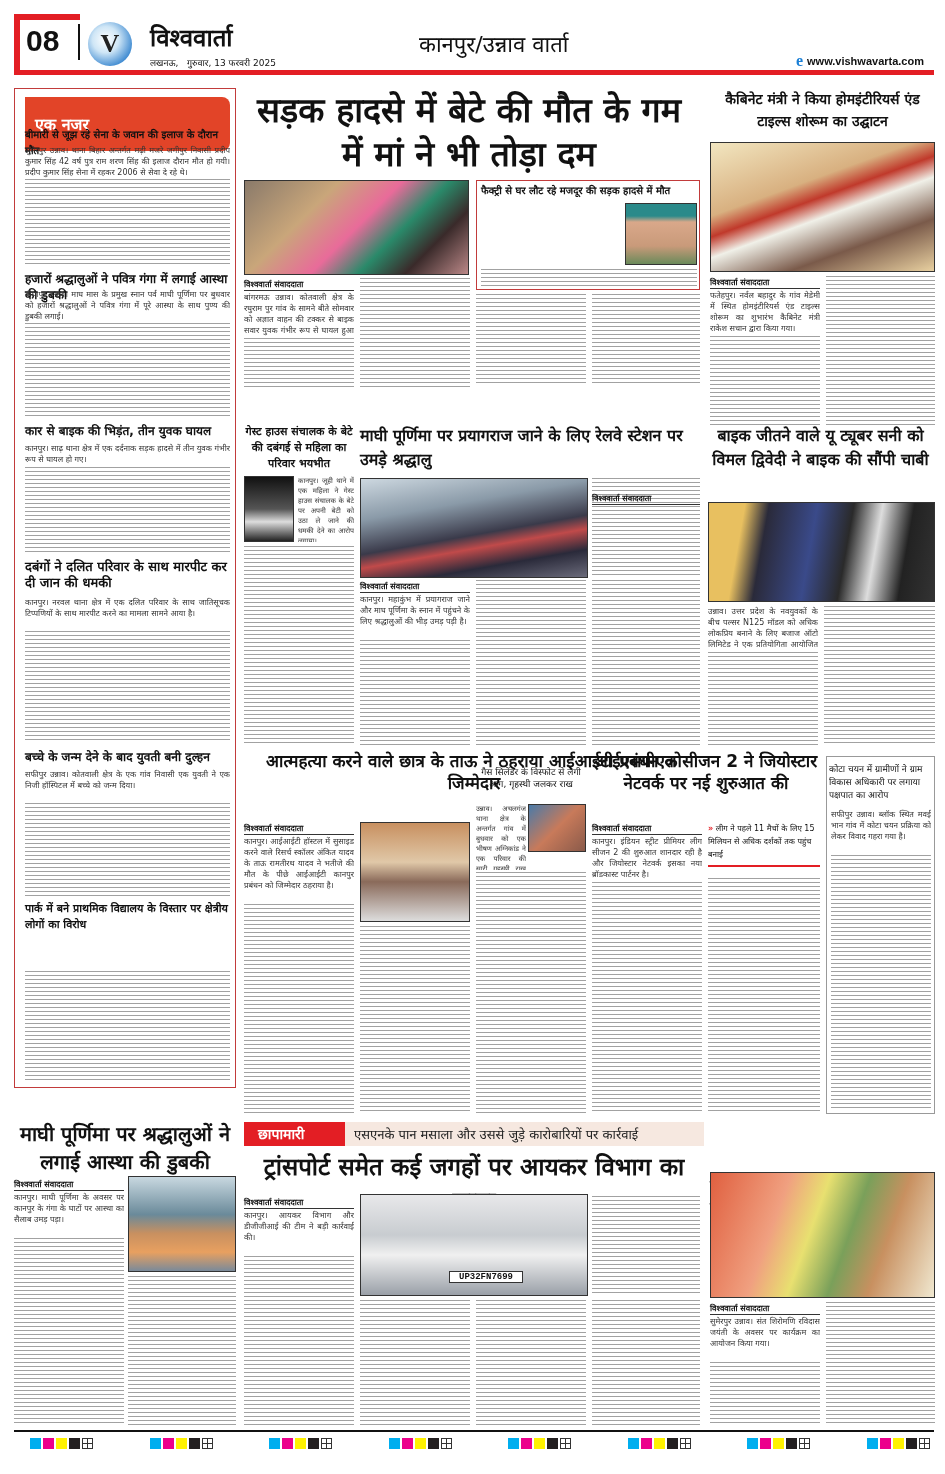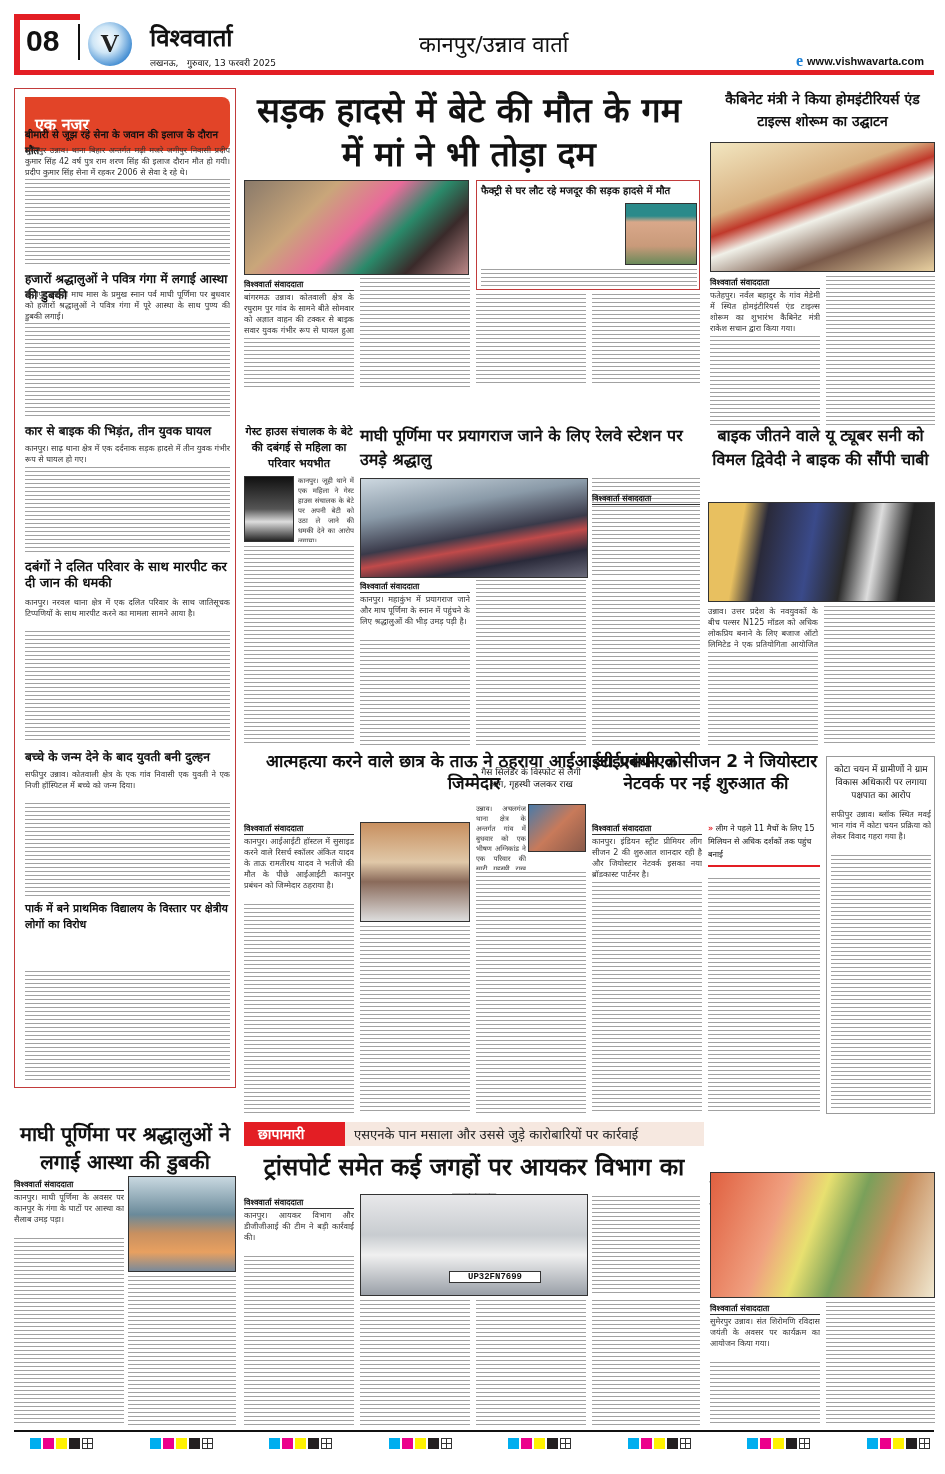--- a/index.html
+++ b/index.html
@@ -127,42 +127,42 @@
 <div class="filler" style="left:476px;top:872px;width:110px;height:242px"></div>
 
 <div class="abs" style="left:592px;top:750px;width:228px;font:bold 17px/22px 'DejaVu Sans',sans-serif;text-align:center">आईएसपीएल सीजन 2 ने जियोस्टार नेटवर्क पर नई शुरुआत की</div>
 <div class="abs byline" style="left:592px;top:822px;width:110px">विश्ववार्ता संवाददाता</div>
 <div class="abs txt" style="left:592px;top:836px;width:110px;height:44px;overflow:hidden">कानपुर। इंडियन स्ट्रीट प्रीमियर लीग सीजन 2 की शुरुआत शानदार रही है और जियोस्टार नेटवर्क इसका नया ब्रॉडकास्ट पार्टनर है।</div>
 <div class="filler" style="left:592px;top:882px;width:110px;height:232px"></div>
 <div class="abs" style="left:708px;top:822px;width:112px;font:8px/13px 'DejaVu Sans',sans-serif;border-bottom:2px solid #e31e24;padding-bottom:4px"><span style="color:#e31e24;font-weight:bold">»</span> <span>लीग ने पहले 11 मैचों के लिए 15 मिलियन से अधिक दर्शकों तक पहुंच बनाई</span></div>
 <div class="filler" style="left:708px;top:878px;width:112px;height:236px"></div>
 
 <div class="abs box" style="left:826px;top:756px;width:109px;height:358px;border-color:#999">
-  <div style="position:absolute;left:2px;top:6px;width:104px;text-align:center;font:9px/13px 'DejaVu Sans',sans-serif">कोटा चयन में ग्रामीणों ने ग्राम विकास अधिकारी पर लगाया पक्षपात का आरोप</div>
+  <div style="position:absolute;left:2px;top:6px;width:104px;text-align:left;font:9px/13px 'DejaVu Sans',sans-serif">कोटा चयन में ग्रामीणों ने ग्राम विकास अधिकारी पर लगाया पक्षपात का आरोप</div>
   <div class="txt" style="position:absolute;left:4px;top:52px;width:100px;height:44px;overflow:hidden">सफीपुर उन्नाव। ब्लॉक स्थित मवई भान गांव में कोटा चयन प्रक्रिया को लेकर विवाद गहरा गया है।</div>
   <div class="filler" style="left:4px;top:98px;width:100px;height:254px"></div>
 </div>
 
 <div class="abs" style="left:14px;top:1120px;width:222px;text-align:center;font:bold 20px/28px 'DejaVu Sans',sans-serif">माघी पूर्णिमा पर श्रद्धालुओं ने लगाई आस्था की डुबकी</div>
 <div class="abs byline" style="left:14px;top:1178px;width:110px">विश्ववार्ता संवाददाता</div>
 <div class="abs txt" style="left:14px;top:1192px;width:110px;height:44px;overflow:hidden">कानपुर। माघी पूर्णिमा के अवसर पर कानपुर के गंगा के घाटों पर आस्था का सैलाब उमड़ पड़ा।</div>
 <div class="photo" style="left:128px;top:1176px;width:108px;height:96px;background:linear-gradient(#c8d8e0,#6a8a9a 40%,#c89060 60%,#e8a060 80%,#7a8a9a)"></div>
 <div class="filler" style="left:14px;top:1238px;width:110px;height:188px"></div>
 <div class="filler" style="left:128px;top:1276px;width:108px;height:150px"></div>
 
 <div class="abs" style="left:244px;top:1122px;width:460px;height:24px;background:linear-gradient(90deg,#e31e24 0,#e31e24 22%,#f6e8e0 22%)">
   <span style="position:absolute;left:14px;top:2px;color:#fff;font:bold 14px 'DejaVu Sans',sans-serif">छापामारी</span>
   <span style="position:absolute;left:110px;top:3px;color:#222;font:13px 'DejaVu Sans',sans-serif">एसएनके पान मसाला और उससे जुड़े कारोबारियों पर कार्रवाई</span>
 </div>
 <div class="abs" style="left:244px;top:1150px;width:460px;text-align:center;font:bold 24px/34px 'DejaVu Sans',sans-serif">ट्रांसपोर्ट समेत कई जगहों पर आयकर विभाग का छापा</div>
 <div class="abs byline" style="left:244px;top:1196px;width:110px">विश्ववार्ता संवाददाता</div>
 <div class="abs txt" style="left:244px;top:1210px;width:110px;height:44px;overflow:hidden">कानपुर। आयकर विभाग और डीजीजीआई की टीम ने बड़ी कार्रवाई की।</div>
 <div class="filler" style="left:244px;top:1256px;width:110px;height:170px"></div>
 <div class="photo" style="left:360px;top:1194px;width:228px;height:102px;background:linear-gradient(180deg,#e8e8ea,#c8ccd0 40%,#f0f0f0 60%,#9aa0a8 100%)">
-  <span style="position:absolute;left:88px;top:76px;background:#fff;border:1px solid #333;font:bold 9px 'Liberation Mono',monospace;padding:0 18px">UP32FN7699</span>
+  <span style="position:absolute;left:88px;top:76px;background:#fff;border:1px solid #333;font:bold 9px 'Liberation Mono',monospace;padding:0 9px">UP32FN7699</span>
 </div>
 <div class="filler" style="left:592px;top:1196px;width:108px;height:100px"></div>
 <div class="filler" style="left:360px;top:1300px;width:110px;height:126px"></div>
 <div class="filler" style="left:476px;top:1300px;width:110px;height:126px"></div>
 <div class="filler" style="left:592px;top:1300px;width:108px;height:126px"></div>
 
 <div class="abs" style="left:710px;top:1174px;width:225px;text-align:left;font:bold 14px/22px 'DejaVu Sans',sans-serif">संत रविदास के चित्र पर माल्यार्पण कर कार्यक्रम का किया शुभारम्भ</div>
 <div class="photo" style="left:710px;top:1172px;width:225px;height:126px;background:linear-gradient(110deg,#e06040,#f0a080 30%,#e8e070 45%,#7aa05a 60%,#c89060 75%,#f0e8d0 100%)"></div>
 <div class="abs byline" style="left:710px;top:1302px;width:110px">विश्ववार्ता संवाददाता</div>
 <div class="abs txt" style="left:710px;top:1316px;width:110px;height:44px;overflow:hidden">सुमेरपुर उन्नाव। संत शिरोमणि रविदास जयंती के अवसर पर कार्यक्रम का आयोजन किया गया।</div>

